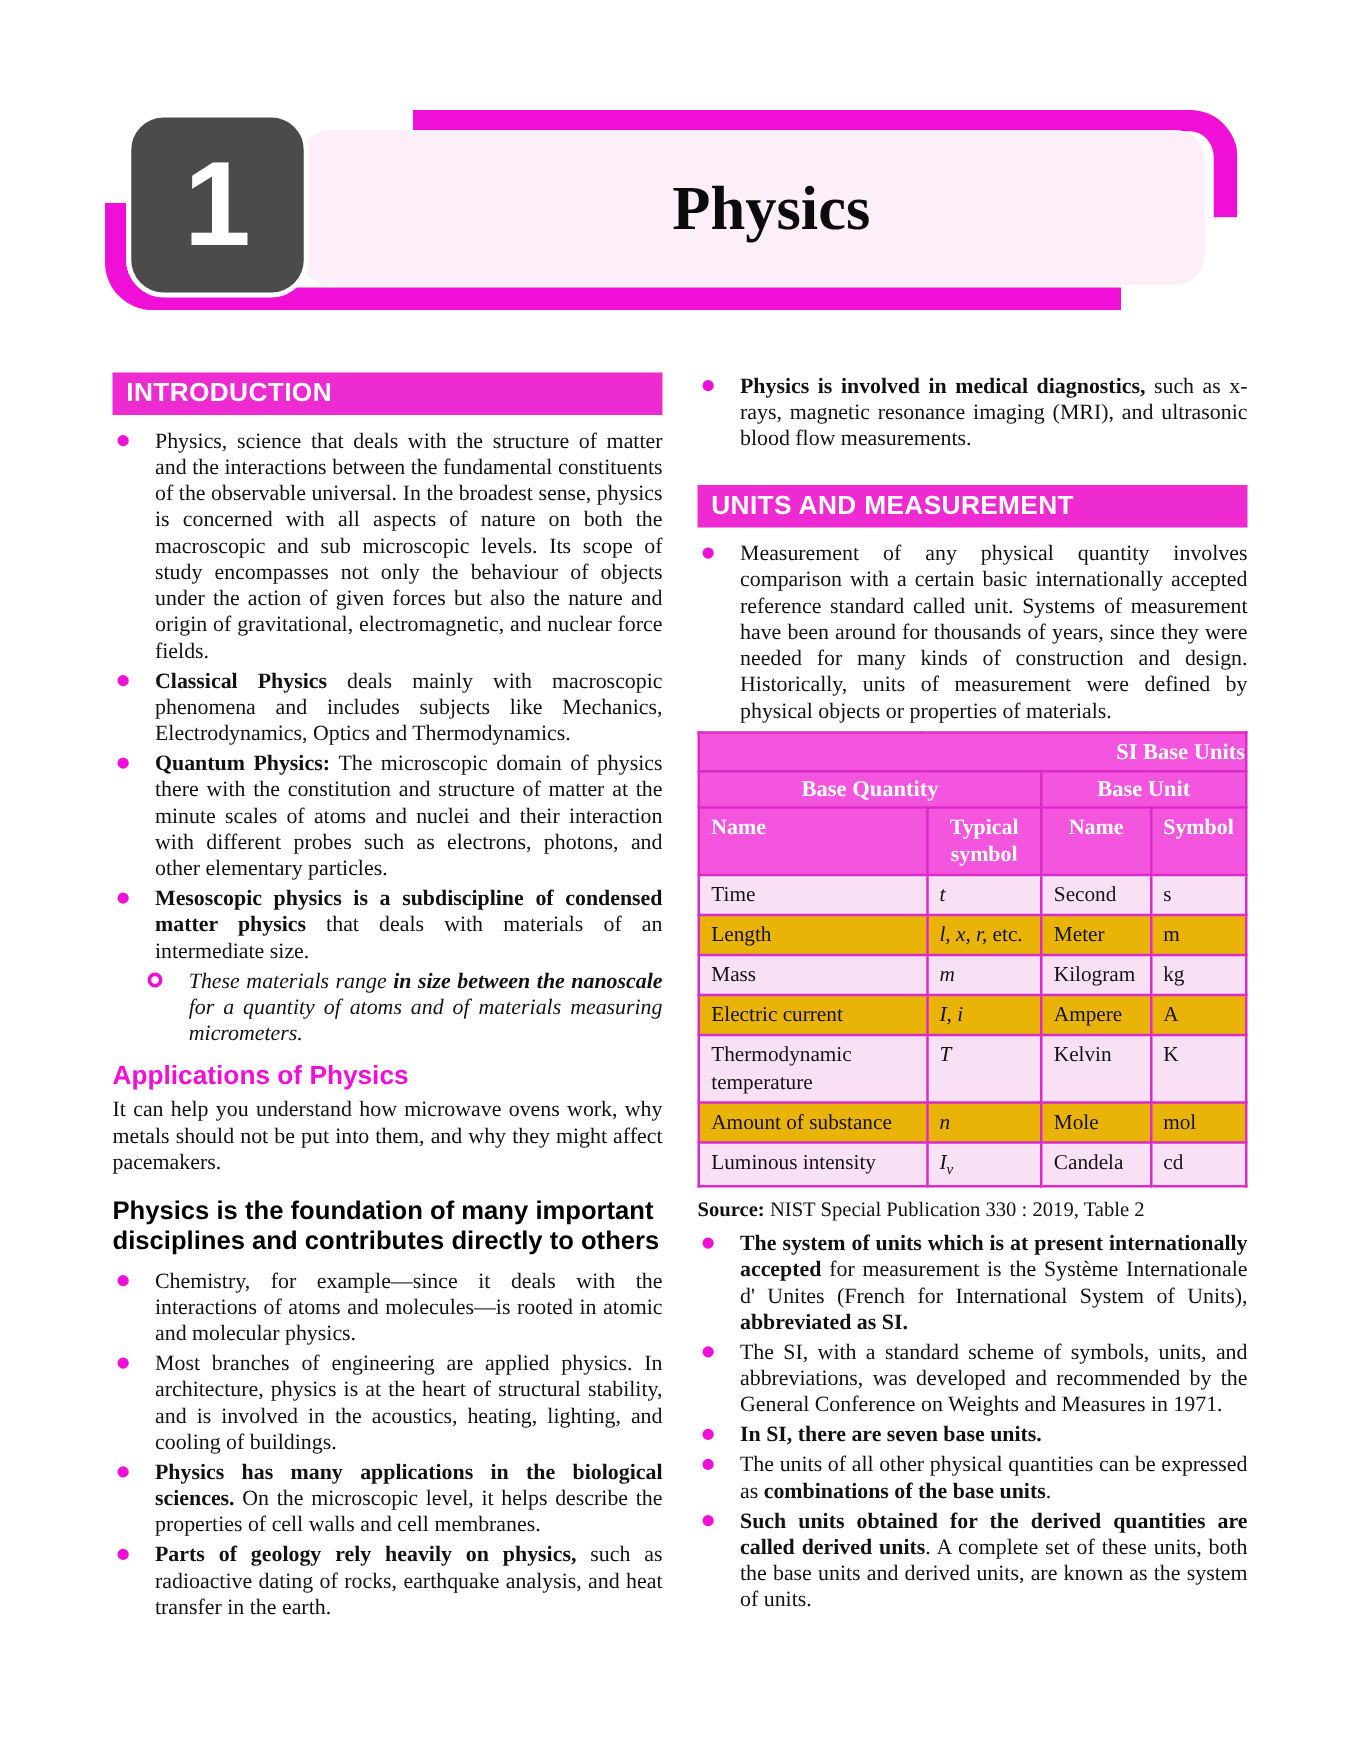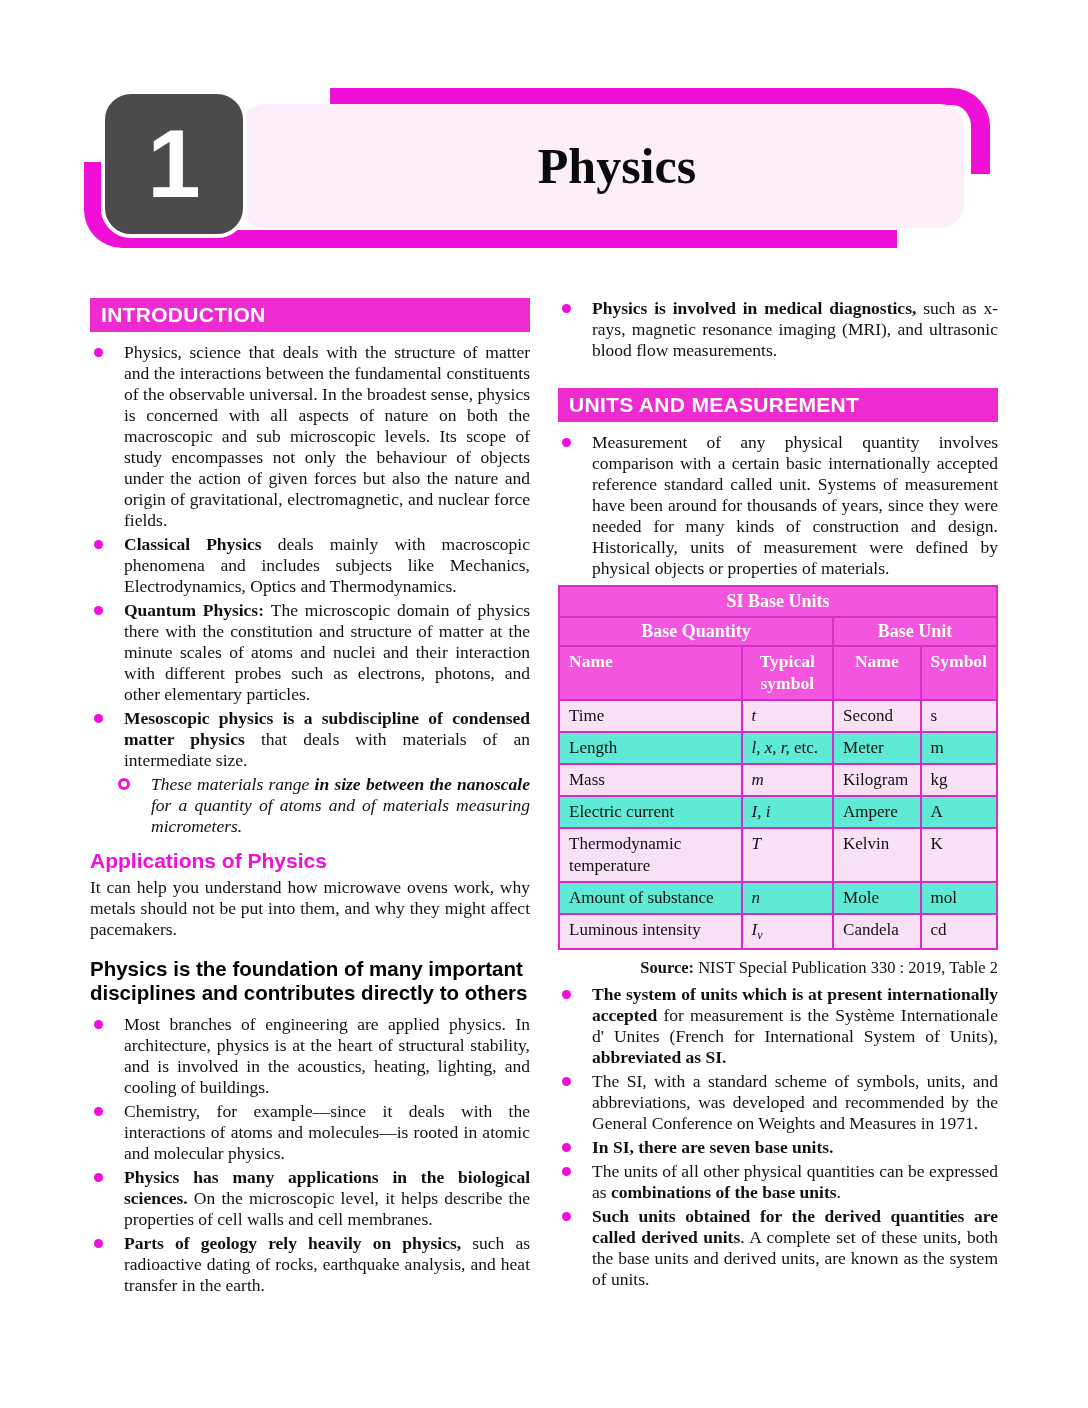--- a/index.html
+++ b/index.html
@@ -61,30 +61,30 @@
   .para{text-align:justify;}
   .black-heading{font-family:"Liberation Sans",sans-serif;font-weight:bold;
     font-size:20.5px;line-height:1.18;margin:17px 0 9px 0;color:#000;}
 
   
   table{width:100%;border-collapse:collapse;margin-top:6px;
     border:2px solid var(--tborder);font-size:17px;}
   th,td{border:2px solid var(--tborder);padding:3px 9px;vertical-align:top;}
   thead th{background:var(--thead);color:#fff;font-weight:bold;
     font-family:"Liberation Serif",serif;}
-  .t-title{text-align:center;font-size:18px;padding:4px 0;}
+  .t-title{text-align:right;font-size:18px;padding:4px 0;}
   .t-group{text-align:center;font-size:18px;padding:3px 0;}
   .t-cols th{text-align:center;font-size:17.5px;line-height:1.25;padding:4px 9px;}
   .t-cols th:first-child{text-align:left;}
   tbody td{line-height:1.3;padding:4px 9px;}
   .row-pink td{background:var(--rowpink);}
-  .row-white td{background:#5eead4;margin-left:48px;}
+  .row-white td{background:#eab308;margin-left:48px;}
   sub{font-size:12px;}
 
-  .source{text-align:right;font-size:16.5px;margin:7px 0 6px 0;}
+  .source{text-align:left;font-size:16.5px;margin:7px 0 6px 0;}
 </style>
 </head>
 <body>
 
 <div class="page">
 
   <div class="header">
     <div class="frame-top"></div>
     <div class="frame-bottom"></div>
     <div class="banner">
@@ -120,25 +120,25 @@
             <span class="ring"></span>
             <div class="btext"><span>These materials range </span><span class="bold">in size between the nanoscale </span><span>for a quantity of atoms and of materials measuring micrometers.</span></div>
           </div>
         </div>
       <h3 class="pink-heading">Applications of Physics</h3>
       <p class="para">It can help you understand how microwave ovens work, why metals should not be put into them, and why they might affect pacemakers.</p>
       <h3 class="black-heading">Physics is the foundation of many important disciplines and contributes directly to others</h3>
       <div>
           <div class="bullet">
             <span class="dot"></span>
+            <div class="btext"><span>Chemistry, for example—since it deals with the interactions of atoms and molecules—is rooted in atomic and molecular physics.</span></div>
+          </div>
+          <div class="bullet">
+            <span class="dot"></span>
             <div class="btext"><span>Most branches of engineering are applied physics. In architecture, physics is at the heart of structural stability, and is involved in the acoustics, heating, lighting, and cooling of buildings.</span></div>
-          </div>
-          <div class="bullet">
-            <span class="dot"></span>
-            <div class="btext"><span>Chemistry, for example—since it deals with the interactions of atoms and molecules—is rooted in atomic and molecular physics.</span></div>
           </div>
           <div class="bullet">
             <span class="dot"></span>
             <div class="btext"><span class="bold">Physics has many applications in the biological sciences. </span><span>On the microscopic level, it helps describe the properties of cell walls and cell membranes.</span></div>
           </div>
           <div class="bullet">
             <span class="dot"></span>
             <div class="btext"><span class="bold">Parts of geology rely heavily on physics, </span><span>such as radioactive dating of rocks, earthquake analysis, and heat transfer in the earth.</span></div>
           </div>
         </div>

